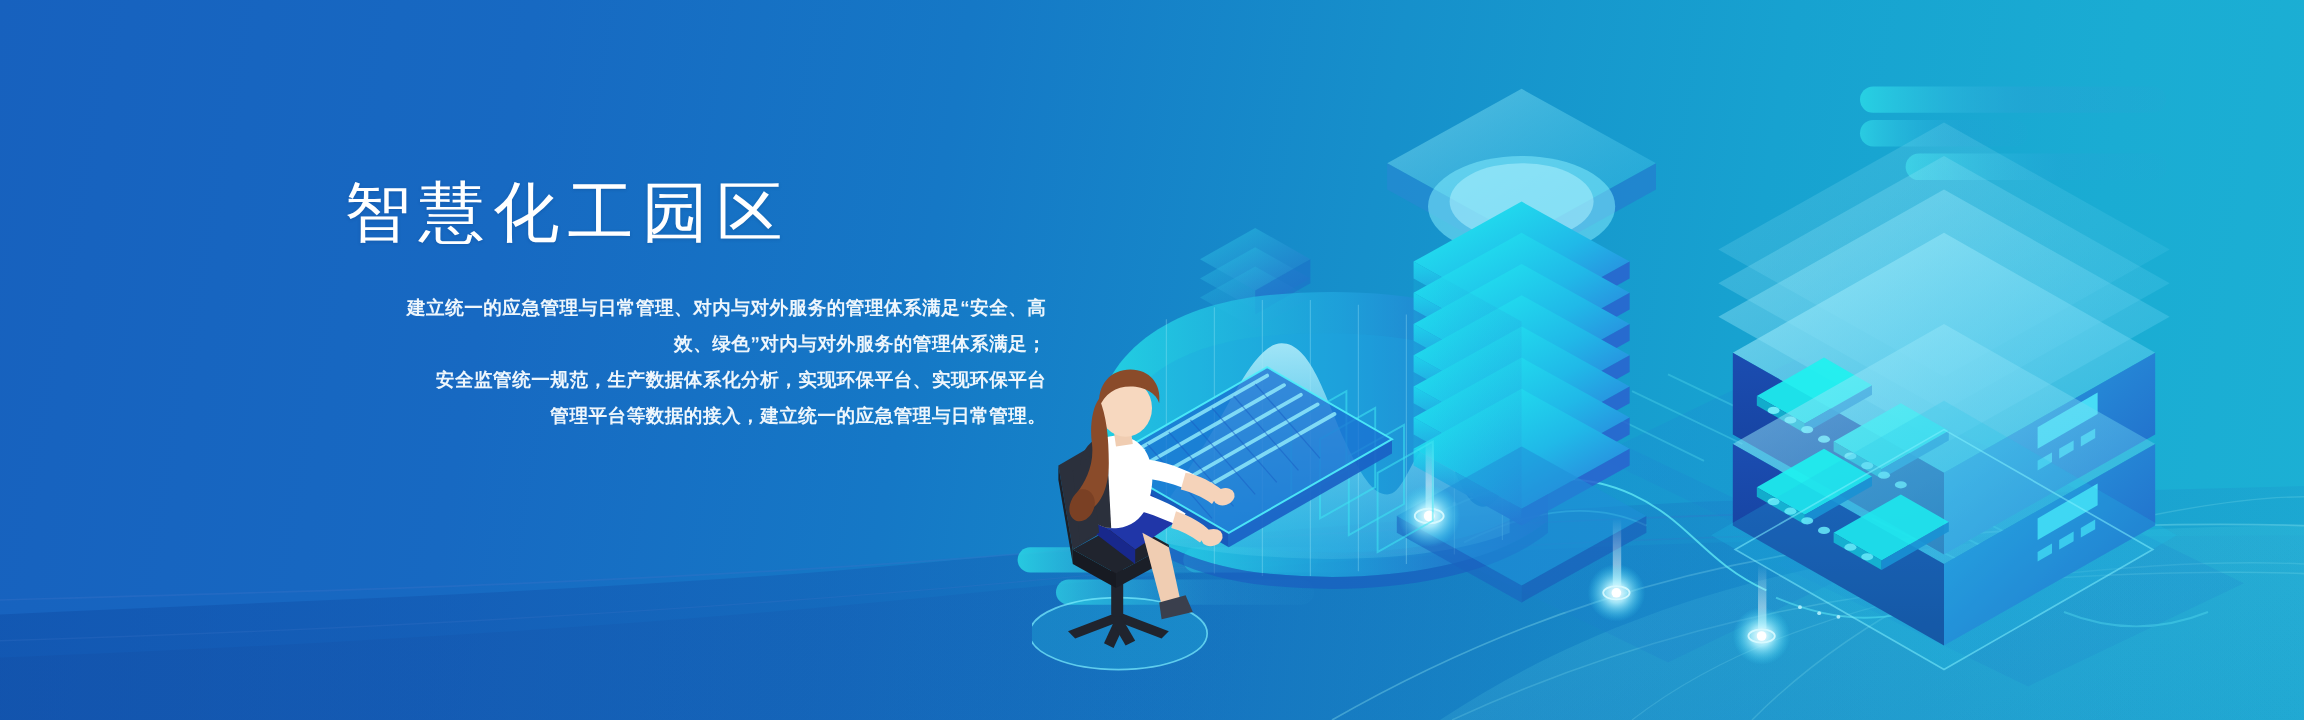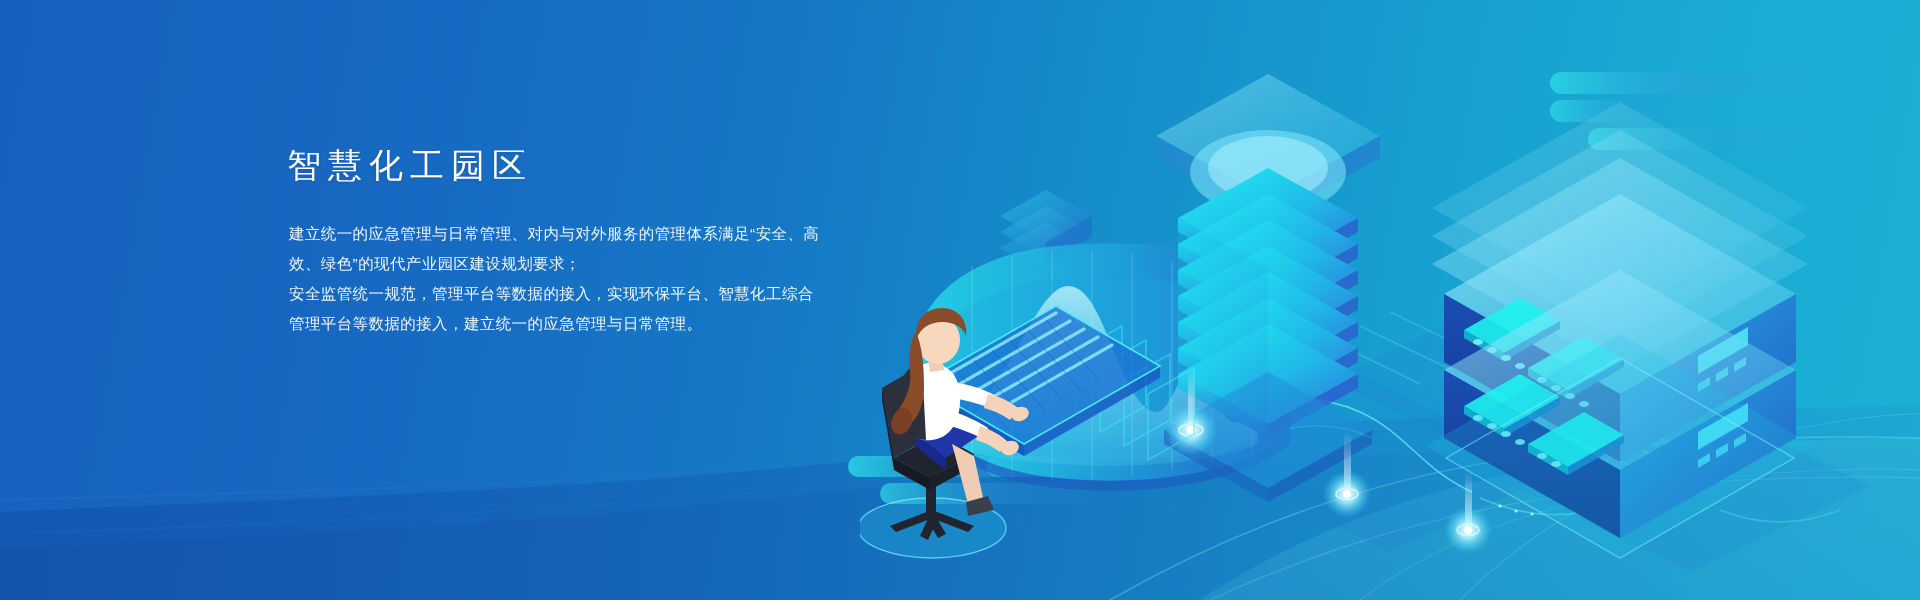--- a/index.html
+++ b/index.html
@@ -15,27 +15,27 @@
   }
   
   .bg-layer{position:absolute;inset:0;pointer-events:none;}
   .bg-svg{position:absolute;inset:0;width:1920px;height:600px;display:block;}
 
   
   .content{
     position:absolute;left:287px;top:146px;width:600px;z-index:20;
   }
   .title{
-    color:#ffffff;font-size:34px;line-height:1.15;letter-spacing:7px;
+    color:#ffffff;font-size:55px;line-height:1.15;letter-spacing:7px;
     font-weight:400;margin:0 0 34px 0;white-space:nowrap;
     text-shadow:0 1px 3px rgba(0,40,90,.18);
   }
   .desc{
     color:#eef6fc;font-size:15.5px;line-height:30px;letter-spacing:.4px;
-    margin:2px;font-weight:400;
+    margin:15px;font-weight:700;text-align:right;
   }
   .desc-line{display:block;white-space:nowrap;}
 
   
   .illustration{
     position:absolute;left:860px;top:40px;width:1060px;height:560px;z-index:10;
   }
   .illu-svg{width:1060px;height:560px;display:block;}
 </style>
 </head>
@@ -96,22 +96,22 @@
         <rect x="880" y="483" width="215" height="21" rx="10.5" fill="url(#gCloud2)"></rect>
         <rect x="986" y="456" width="200" height="21" rx="10.5" fill="url(#gCloud2)" opacity=".55"></rect>
       </g>
     </svg>
   </div>
 
   <div class="content">
     <h1 class="title">智慧化工园区</h1>
     <p class="desc">
       <span class="desc-line">建立统一的应急管理与日常管理、对内与对外服务的管理体系满足“安全、高</span>
-      <span class="desc-line">效、绿色”的现代产业园区建设规划要求；</span>
-      <span class="desc-line">安全监管统一规范，管理平台等数据的接入，实现环保平台、智慧化工综合</span>
+      <span class="desc-line">效、绿色”对内与对外服务的管理体系满足；</span>
+      <span class="desc-line">安全监管统一规范，生产数据体系化分析，实现环保平台、实现环保平台</span>
       <span class="desc-line">管理平台等数据的接入，建立统一的应急管理与日常管理。</span>
     </p>
   </div>
 
   <div class="illustration">
     <svg class="illu-svg" viewBox="0 0 1060 560">
       <defs>
         <linearGradient id="gDisk" x1="0" y1="0" x2="1" y2="1">
           <stop offset="0%" stop-color="#21f0f2"></stop>
           <stop offset="55%" stop-color="#20b9e8"></stop>

